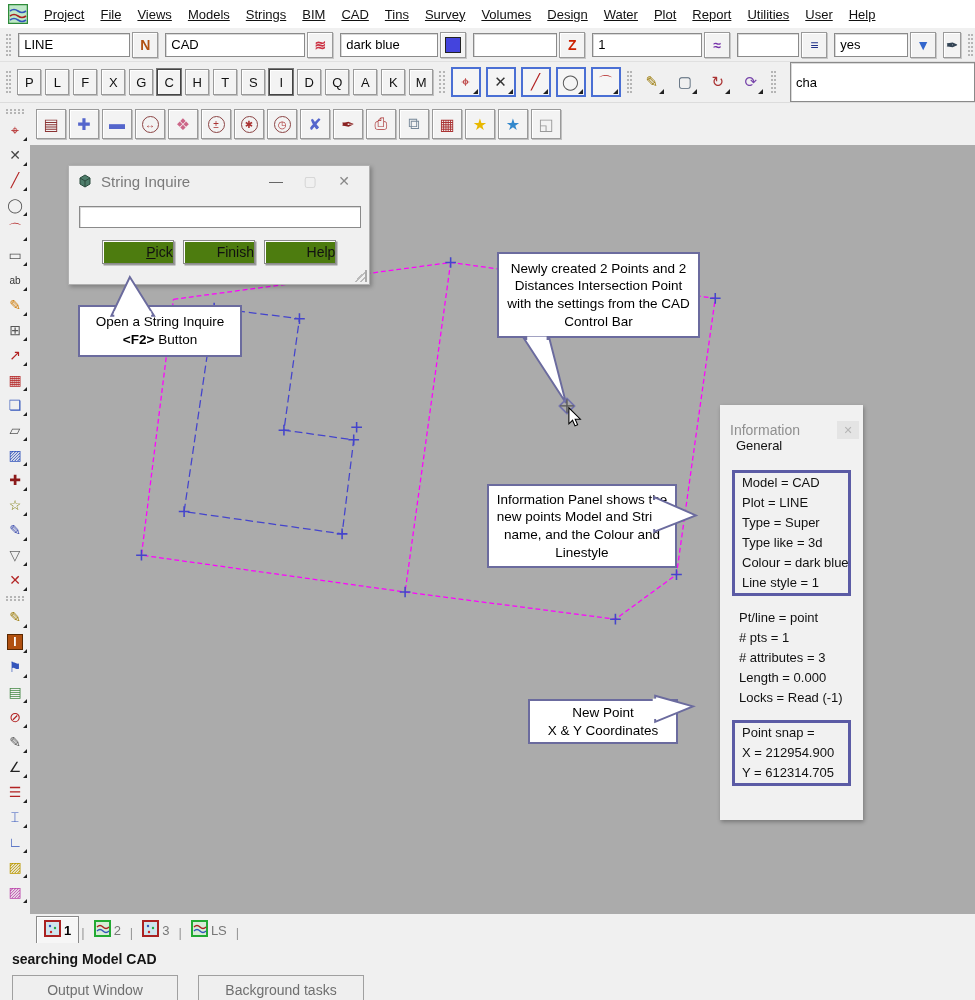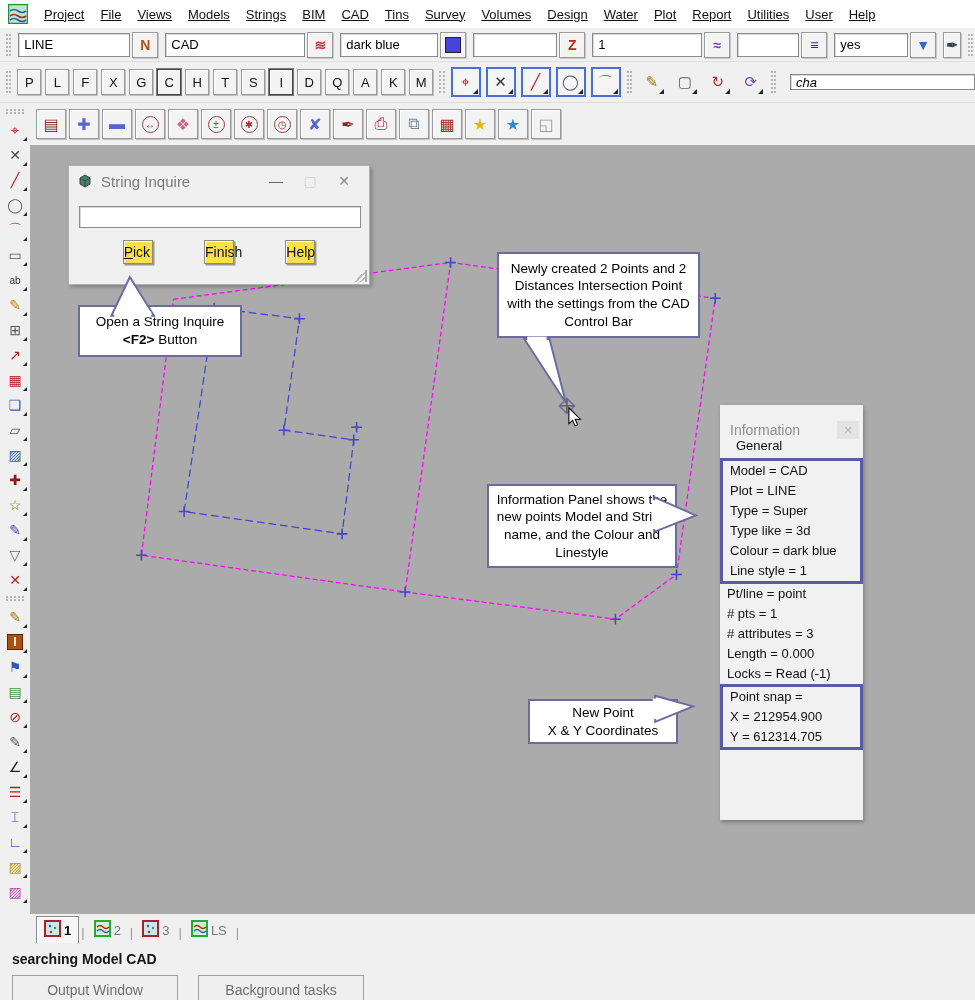--- a/index.html
+++ b/index.html
@@ -19,21 +19,21 @@
   .mini-btn { width:26px; height:26px; margin-left:2px; background:#f3f3f3; border:1px solid #9a9a9a; box-shadow:inset 1px 1px 0 #ffffff, 1px 1px 0 #c8c8c8; display:flex; align-items:center; justify-content:center; font-size:14px; font-weight:bold; cursor:pointer; }
   .swatch-inner { width:16px; height:16px; background:#4444dd; border:1px solid #222; }
 
   
   #letter-bar { height:41px; background:#f0f0f0; display:flex; align-items:center; gap:4px; padding-left:4px; border-bottom:1px solid #dcdcdc; }
   .letter-btn { width:24px; height:26px; background:#f3f3f3; border:1px solid #9a9a9a; box-shadow:inset 1px 1px 0 #fff, 1px 1px 0 #c0c0c0; font-size:13px; display:flex; align-items:center; justify-content:center; cursor:pointer; }
   .letter-btn.active { border:1px solid #444; box-shadow:inset 1px 1px 0 #fff, 0 0 0 1px #777; }
   .snap-btn { width:30px; height:30px; background:#f5f5f5; border:2px solid #4a6fd4; position:relative; display:flex; align-items:center; justify-content:center; font-size:15px; cursor:pointer; }
   .tool-btn { width:28px; height:28px; background:#f0f0f0; border:1px solid transparent; position:relative; display:flex; align-items:center; justify-content:center; font-size:15px; cursor:pointer; }
   .corner::after { content:""; position:absolute; right:1px; bottom:1px; border-left:5px solid transparent; border-bottom:5px solid #222; }
-  #cad-search { width:185px; height:16px; margin-left:8px;font-style:italic; }
+  #cad-search { width:185px; height:40px; margin-left:8px; }
 
   
   #work-area { display:flex; height:840px; }
   #left-toolbar { width:30px; background:#f0f0f0; display:flex; flex-direction:column; align-items:center; padding-top:4px; gap:3px; }
   .lt-grip { width:18px; height:5px; border-top:2px dotted #b5b5b5; border-bottom:2px dotted #b5b5b5; margin:2px 0; }
   .lt-btn { width:24px; height:22px; position:relative; display:flex; align-items:center; justify-content:center; font-size:14px; cursor:pointer; }
   .lt-btn::after { content:""; position:absolute; right:0; bottom:0; border-left:4px solid transparent; border-bottom:4px solid #222; }
   .lt-info { background:#b05010; color:#fff; width:16px; height:16px; font-size:12px; font-weight:bold; display:flex; align-items:center; justify-content:center; border:1px solid #5a2800; }
 
   #right-pane { flex:1; display:flex; flex-direction:column; }
@@ -49,37 +49,37 @@
   .b-line { fill:none; stroke:#4444cc; stroke-width:1.3; stroke-dasharray:8 4; }
   .cross { stroke:#4444cc; stroke-width:1.6; }
 
   
   #string-inquire { position:absolute; left:38px; top:20px; width:302px; height:120px; background:#f0f0f0; border:1px solid #b0b0b0; box-shadow:2px 2px 4px rgba(0,0,0,.25); z-index:3; }
   #si-titlebar { height:30px; display:flex; align-items:center; padding:0 8px; }
   #si-title { color:#7a7a7a; font-size:15px; margin-left:8px; flex:1; }
   .si-sys { width:34px; text-align:center; font-size:14px; cursor:pointer; }
   #si-input { position:absolute; left:10px; top:40px; width:282px; height:22px; background:#fff; border:1px solid #8a8a8a; box-shadow:inset 1px 1px 0 #d9d9d9; font-size:13px; padding:0 4px; }
   #si-buttons { position:absolute; left:0; top:74px; width:100%; display:flex; justify-content:space-around; padding:0 28px; }
-  .si-btn { width:30px; height:24px; background:#fde047; border:1px solid #8a8a8a; box-shadow:inset 1px 1px 0 #fff, 1.5px 1.5px 0 #9a9a9a; font-size:14px; text-align:left; line-height:22px; cursor:pointer; }
+  .si-btn { width:72px; height:24px; background:#4d7c0f; border:1px solid #8a8a8a; box-shadow:inset 1px 1px 0 #fff, 1.5px 1.5px 0 #9a9a9a; font-size:14px; text-align:right; line-height:22px; cursor:pointer; }
   .si-grip { position:absolute; right:2px; bottom:2px; width:12px; height:12px; border-right:2px solid #aaa; border-bottom:0; background:linear-gradient(135deg, transparent 50%, #bbb 50%, #bbb 60%, transparent 60%, transparent 75%, #bbb 75%, #bbb 85%, transparent 85%); }
 
   
   .callout { position:absolute; background:#fff; border:2px solid #6b6b9e; z-index:3; display:flex; flex-direction:column; align-items:center; justify-content:center; text-align:center; font-size:13.5px; line-height:1.3; color:#000; }
   #callout-f2 { left:48px; top:160px; width:164px; height:52px; }
   #callout-new { left:467px; top:107px; width:203px; height:86px; padding:4px; }
   #callout-info { left:457px; top:339px; width:190px; height:84px; padding:4px; }
   #callout-xy { left:498px; top:554px; width:150px; height:45px; }
 
   
   #info-panel { position:absolute; left:690px; top:260px; width:143px; height:415px; background:#f1f1f1; box-shadow:1px 2px 4px rgba(0,0,0,.3); z-index:3; font-size:13px; }
   #info-titlebar { height:33px; display:flex; align-items:center; padding:16px 4px 0 10px; }
   #info-title { color:#8f8f8f; font-size:14px; flex:1; }
   #info-close { width:22px; height:18px; background:#e4e4e4; color:#b5b5b5; font-size:11px; text-align:center; line-height:18px; cursor:pointer; }
   #info-section { height:20px; padding-left:16px; }
-  .info-group { margin:0; }
+  .info-group { margin:12px; }
   .info-box { border:3px solid #5b5ba5; }
   .info-row { height:20px; line-height:20px; padding-left:7px; white-space:nowrap; }
 
   
   #tab-bar { height:29px; background:#f0f0f0; display:flex; align-items:flex-end; padding-left:6px; }
   .tab { display:flex; align-items:center; gap:3px; padding:3px 7px; cursor:pointer; }
   .tab.active { background:#f6f6f6; border:1px solid #8a8a8a; border-bottom:none; box-shadow:inset 1px 1px 0 #fff; }
   .tab-label { font-size:13px; color:#777; }
   .tab.active .tab-label { color:#000; font-weight:bold; }
   .tab-sep { color:#999; margin:0 2px 3px 2px; }

